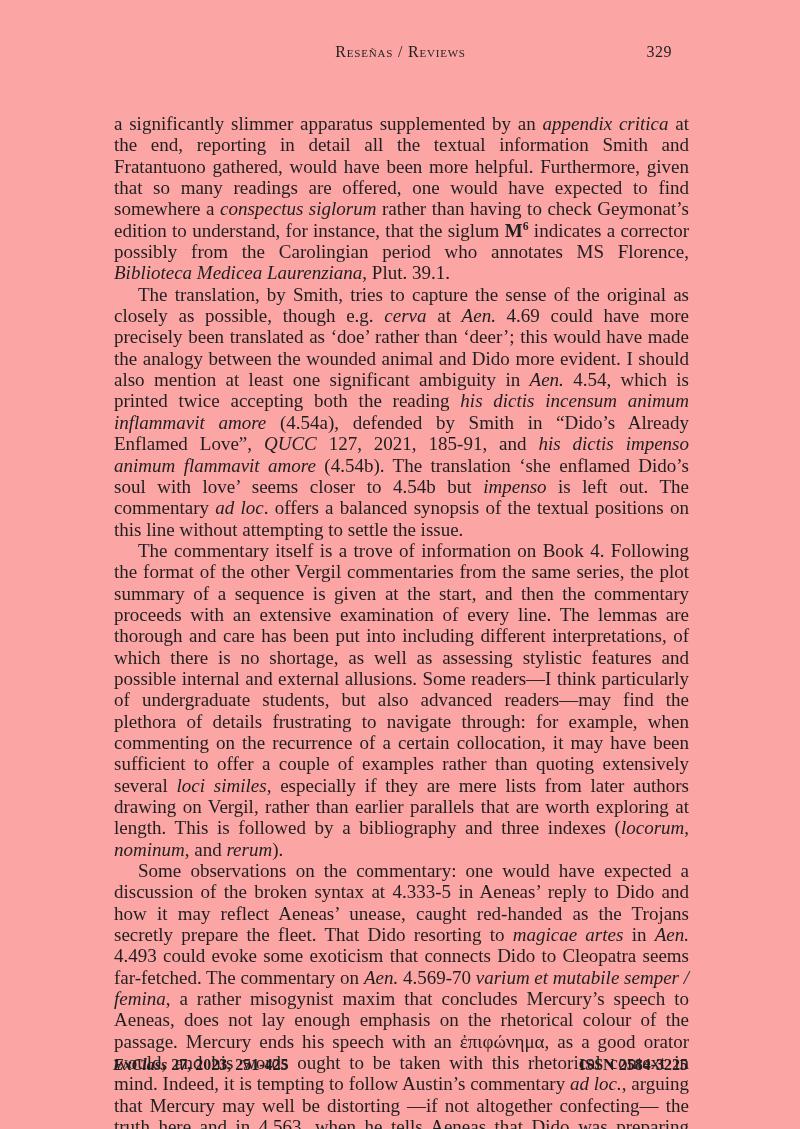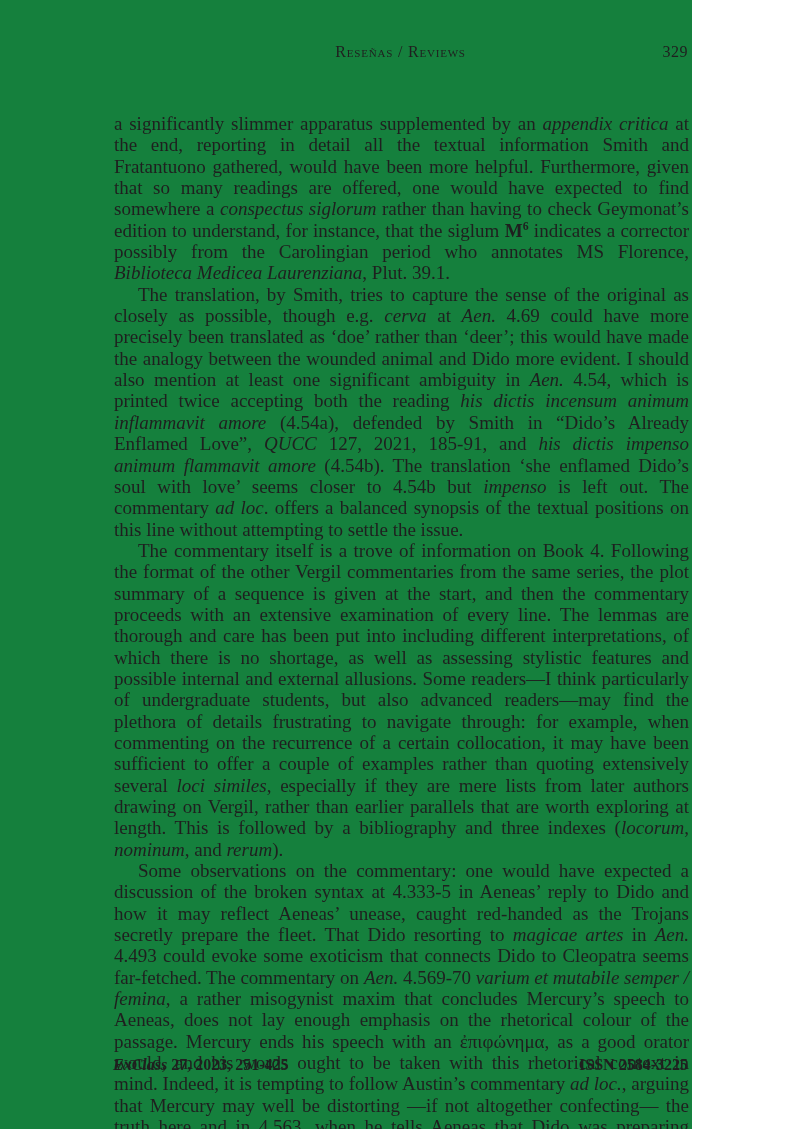--- a/index.html
+++ b/index.html
@@ -2,23 +2,23 @@
 <html><head>
 <meta charset="utf-8">
 <style>
   html, body {
     margin: 0;
     padding: 0;
     background: #ffffff;
   }
   .page {
     position: relative;
-    width: 692px;
+    width: 800px;
     height: 1129px;
-    background: #15803d;
+    background: #fca5a5;
     font-family: "Liberation Serif", serif;
     color: #1f1f1f;
     overflow: hidden;
   }
   .running-header {
     position: absolute;
     top: 43px;
     left: 113px;
     width: 575px;
     height: 20px;
@@ -27,21 +27,21 @@
   .running-header .title {
     position: absolute;
     left: 0;
     right: 0;
     text-align: center;
     font-variant: small-caps;
     letter-spacing: 0.8px;
   }
   .running-header .pagenum {
     position: absolute;
-    right: 0;
+    right: 16px;
     top: 0;
     letter-spacing: 0.5px;
   }
   .body-text {
     position: absolute;
     top: 113px;
     left: 114px;
     width: 575px;
     font-size: 19px;
     line-height: 21.35px;

